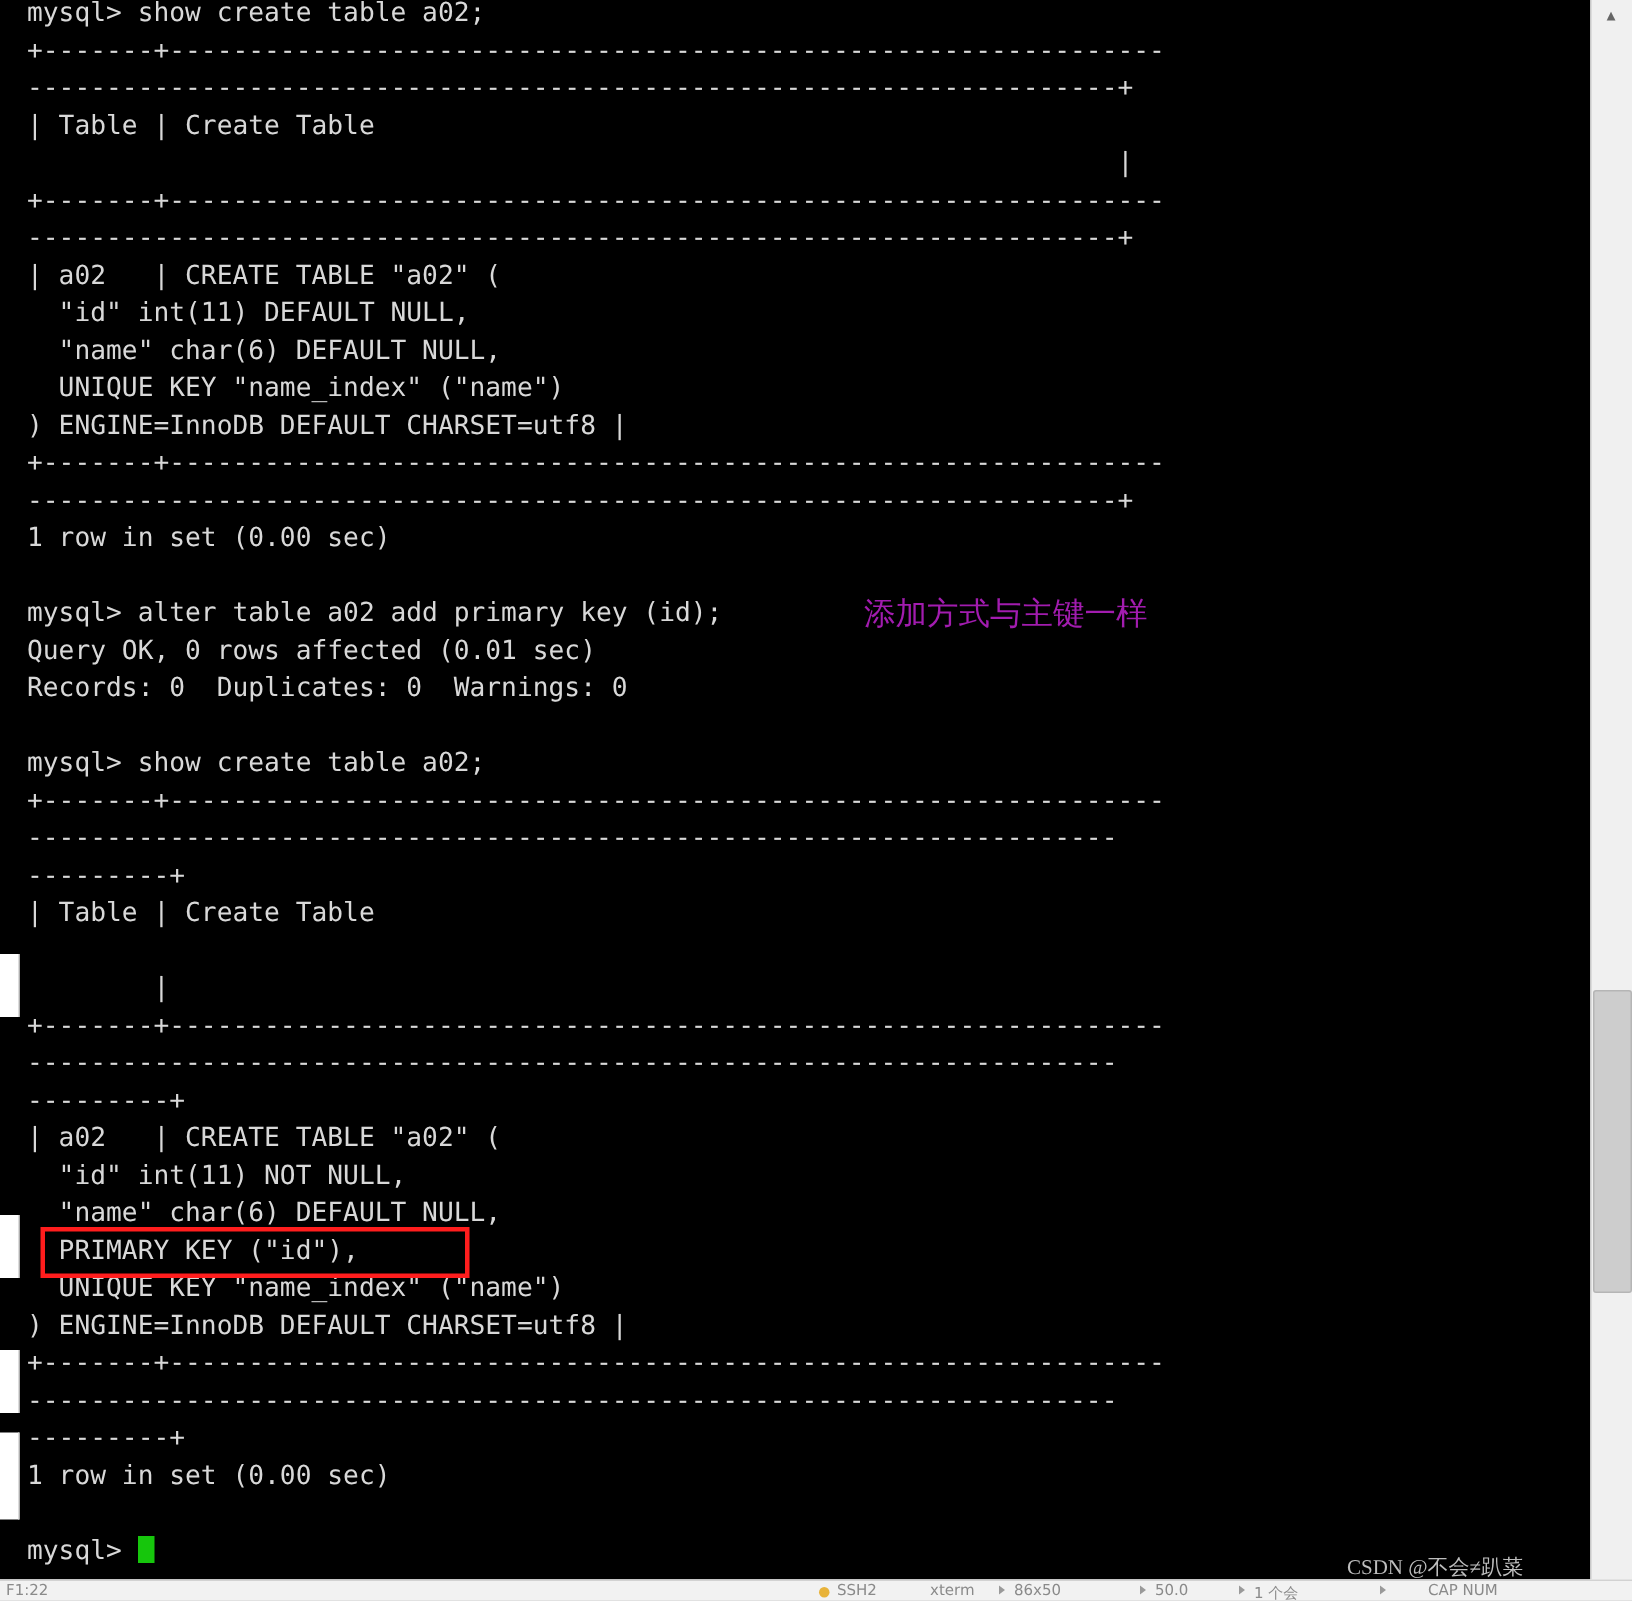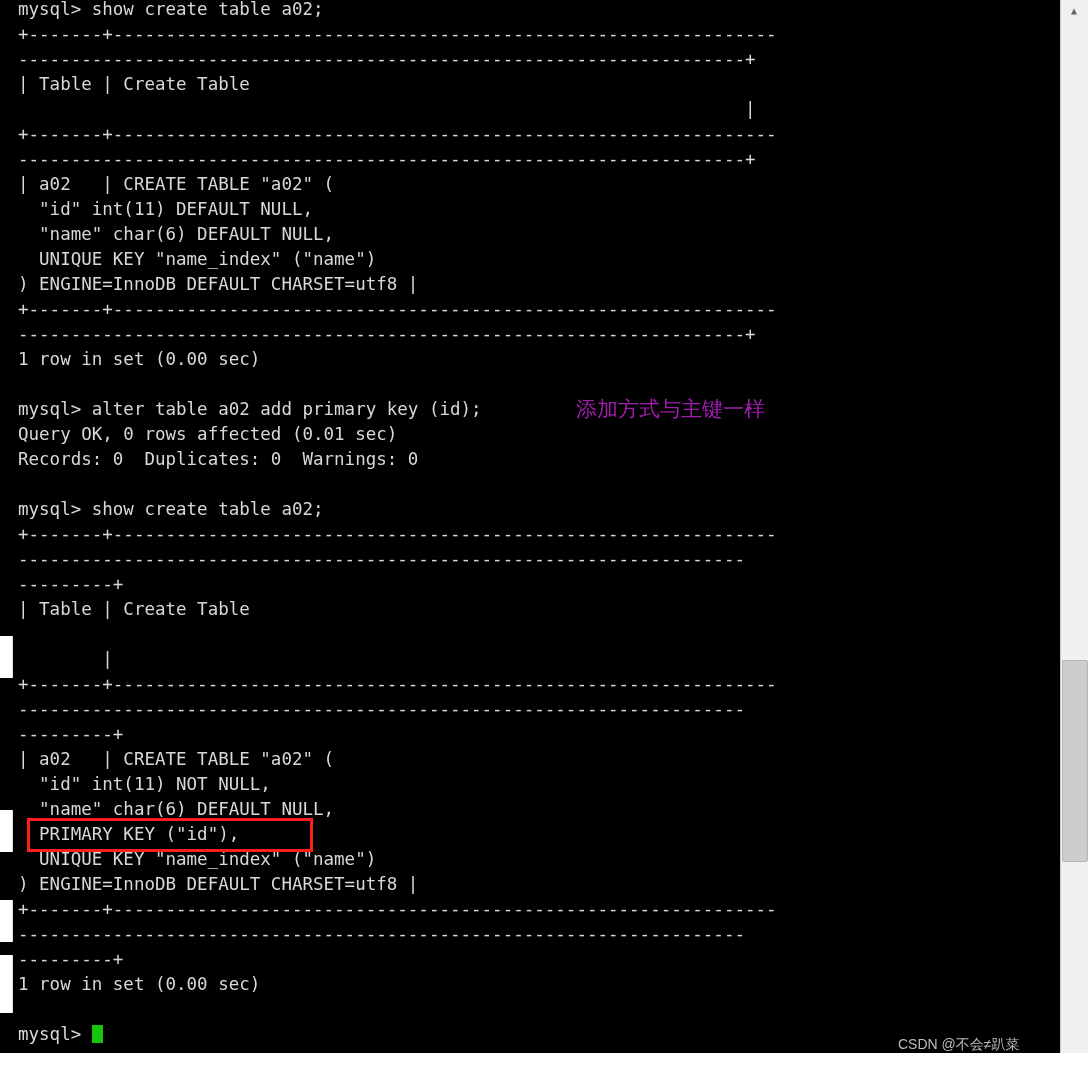--- a/index.html
+++ b/index.html
@@ -110,21 +110,21 @@
     width: 12px;
     background: #ffffff;
     border-right: 1px solid #dcdcdc;
   }
   
   #watermark {
     position: absolute;
     left: 898px;
     top: 1036px;
     color: #bdbdbd;
-    font-family: Liberation Sans, sans-serif;
+    font-family: Liberation Serif, serif;
     font-size: 14px;
     white-space: pre;
   }
   
   #statusbar {
     position: absolute;
     left: 0;
     top: 1053px;
     width: 1088px;
     height: 14px;
@@ -217,14 +217,28 @@
 
   <div id="annot-text">添加方式与主键一样</div>
   <div id="annot-box"></div>
 
   <div id="scroll-gutter"></div>
   <div id="scroll-up">▲</div>
   <div id="scroll-thumb"></div>
 
   <div id="watermark">CSDN @不会≠趴菜</div>
 
+  <div id="statusbar">
+    <span class="sb-item" id="sb-left">F1:22</span>
+    <span id="sb-dot"></span>
+    <span class="sb-item" id="sb-ssh">SSH2</span>
+    <span class="sb-item" id="sb-term">xterm</span>
+    <span id="sb-tri1"></span>
+    <span class="sb-item" id="sb-size">86x50</span>
+    <span id="sb-tri2"></span>
+    <span class="sb-item" id="sb-pct">50.0</span>
+    <span id="sb-tri3"></span>
+    <span class="sb-item" id="sb-users">1 个会</span>
+    <span id="sb-tri4"></span>
+    <span class="sb-item" id="sb-caps">CAP NUM</span>
+  </div>
 
 </div>
 
 </body></html>

